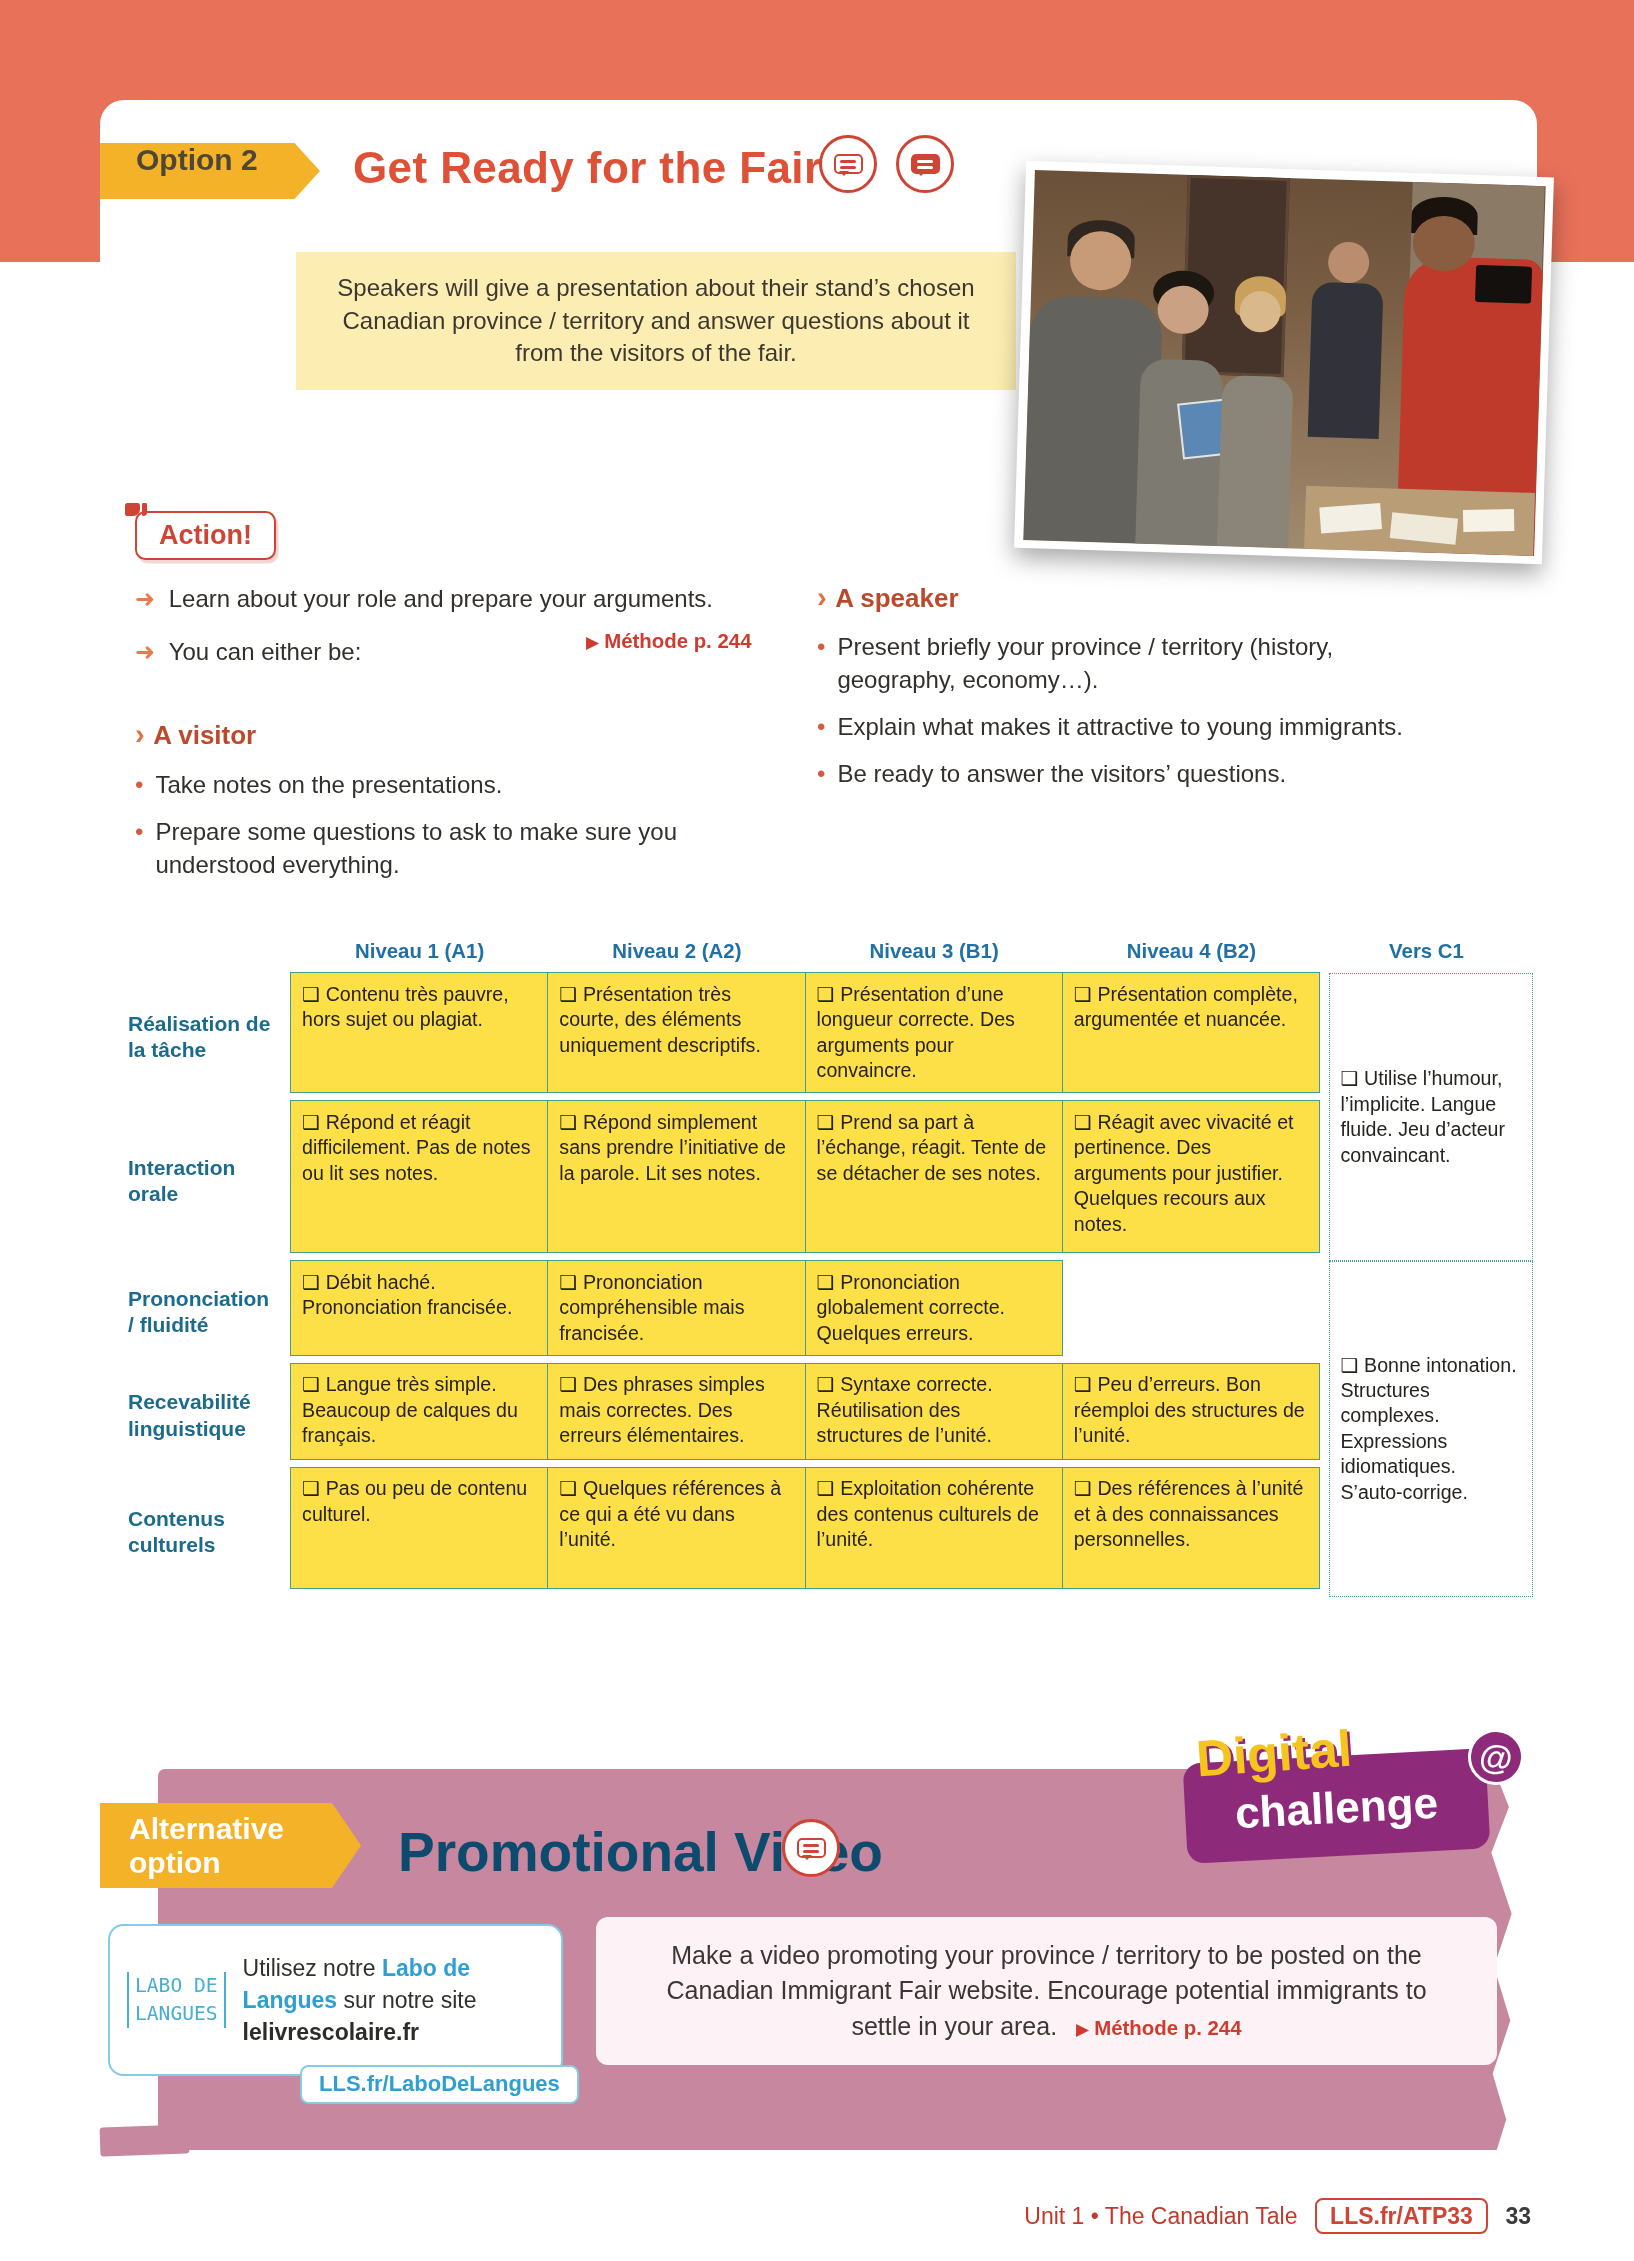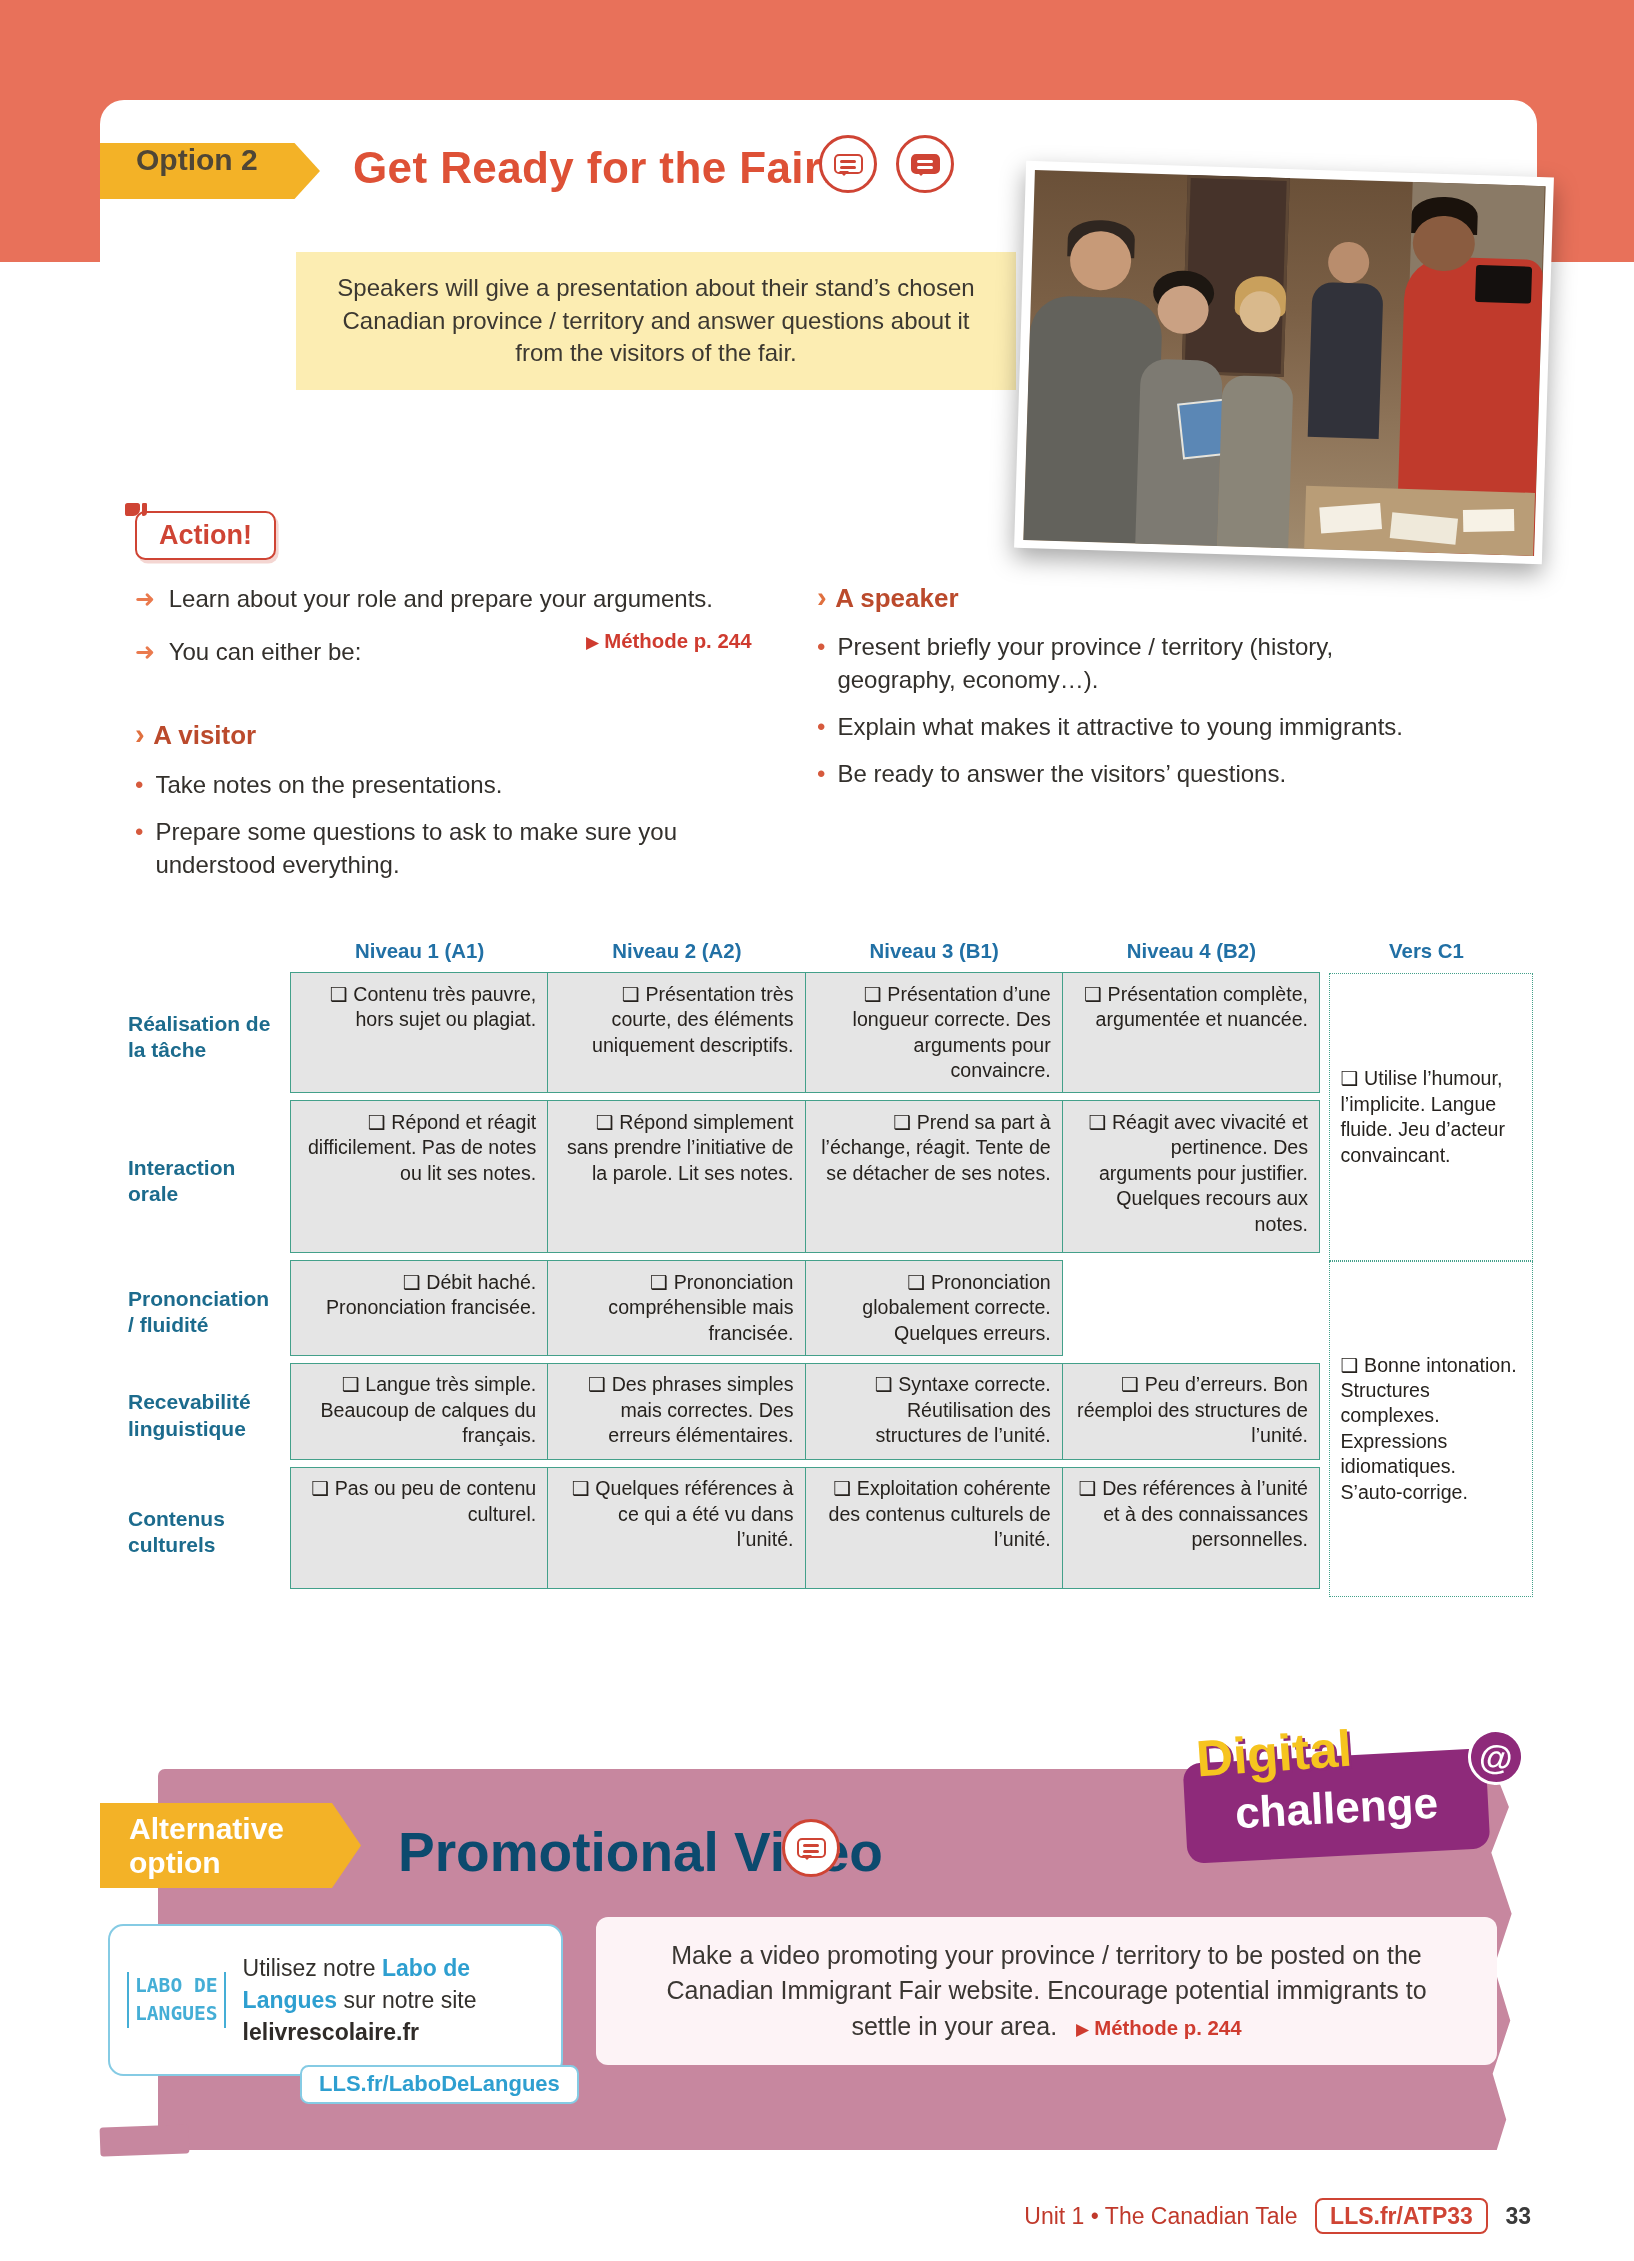--- a/index.html
+++ b/index.html
@@ -70,21 +70,21 @@
   .speaker-list { left:817px; top:630px; width:596px; }
   .bullet-list li { display:flex; align-items:flex-start; font-size:24px; line-height:1.38; color:#33302c; margin-bottom:13.6px; }
   .dot-icon { color:#d65a3d; margin-right:12px; font-size:24px; flex:0 0 auto; }
 
   
   .rubric { position:absolute; left:128px; top:940px; width:1405px; display:grid;
             grid-template-columns:163px 1fr 1fr 1fr 1fr 213px; }
   .r-head { font-size:20.4px; font-weight:bold; color:#2170a5; text-align:center; padding-bottom:10.2px; align-self:end; }
   .r-label { grid-column:1; font-size:21px; font-weight:bold; color:#1c6b8d; display:flex; align-items:center; padding-right:15.3px; line-height:1.25; }
   .rl1{min-height:126px;} .rl2{min-height:160px;} .rl3{min-height:102px;} .rl4{min-height:104px;} .rl5{min-height:129px;}
-  .r-cell { border:1.7px solid #43a08a; background:#e5e5e5; padding:8.5px 11px; font-size:19.6px; line-height:1.3; color:#26221e; margin:-0.9px 0 8px -0.9px;text-align:right; }
+  .r-cell { border:1.7px solid #43a08a; background:#fde047; padding:8.5px 11px; font-size:19.6px; line-height:1.3; color:#26221e; margin:-0.9px 0 8px -0.9px; }
   .r-c1 { border:1.7px dotted #43a08a; background:#fff; padding:8.5px 11px; font-size:19.6px; line-height:1.3; color:#26221e; margin-left:8.5px; display:flex; align-items:center; }
   .cb { margin-right:6px; color:#26221e; }
 
   
   .alt-section { position:absolute; left:158px; top:1769px; width:1355px; height:381px; background:#c7879f; border-radius:6.8px;
     clip-path:polygon(0% 0%, 98.6% 0%, 99.7% 10%, 98.4% 22%, 99.9% 38%, 98.6% 52%, 99.8% 66%, 98.5% 80%, 99.5% 92%, 98.8% 100%, 0% 100%); }
   .pink-stub { position:absolute; left:100px; top:2126px; width:89px; height:29px; background:#c7879f; border-radius:3.4px; transform:rotate(-2deg); }
 
   .alt-banner {
     position:absolute; left:100px; top:1803px; width:261px; height:85px; background:#f3b227;
@@ -106,21 +106,21 @@
     position:absolute; left:596px; top:1917px; width:901px; height:148px; background:#fdf3f6; border-radius:12px;
     display:flex; align-items:center; justify-content:center; text-align:center;
     font-size:25px; line-height:1.42; color:#3a3632; padding:13.6px 41px;
   }
   .task-box .methode { margin-left:12px; }
 
   .labo-box {
     position:absolute; left:108px; top:1924px; width:455px; height:152px; background:#fff;
     border:2.6px solid #85cbe4; border-radius:15.3px; display:flex; align-items:center; padding:12px 17px; gap:17px;
   }
-  .labo-logo { color:#45aed6; font-weight:bold; font-family:"DejaVu Sans Mono", monospace; font-size:19.6px; text-align:center; line-height:1.25; flex:0 0 auto; }
+  .labo-logo { color:#45aed6; font-weight:normal; font-family:"DejaVu Sans Mono", monospace; font-size:19.6px; text-align:center; line-height:1.25; flex:0 0 auto; }
   .labo-logo .line { display:block; border-left:2.6px solid #45aed6; border-right:2.6px solid #45aed6; padding:1.7px 6px; }
   .labo-text { font-size:23px; line-height:1.4; color:#33302c; }
   .lb { color:#2e9fd0; font-weight:bold; }
   .ld { color:#2f2b28; font-weight:bold; }
   .labo-pill { position:absolute; left:300px; top:2065px; padding:4.3px 17px; background:#fff; border:2.6px solid #85cbe4; border-radius:8.5px;
                color:#2e9fd0; font-weight:bold; font-size:22px; }
 
   .footer { position:absolute; right:104px; top:2198px; display:flex; align-items:center; gap:17px; font-size:23px; }
   .f-unit { color:#c0392b; }
   .f-link { border:2.6px solid #cf4434; border-radius:7.7px; padding:2.6px 13.6px; color:#cf4434; font-weight:bold; }

